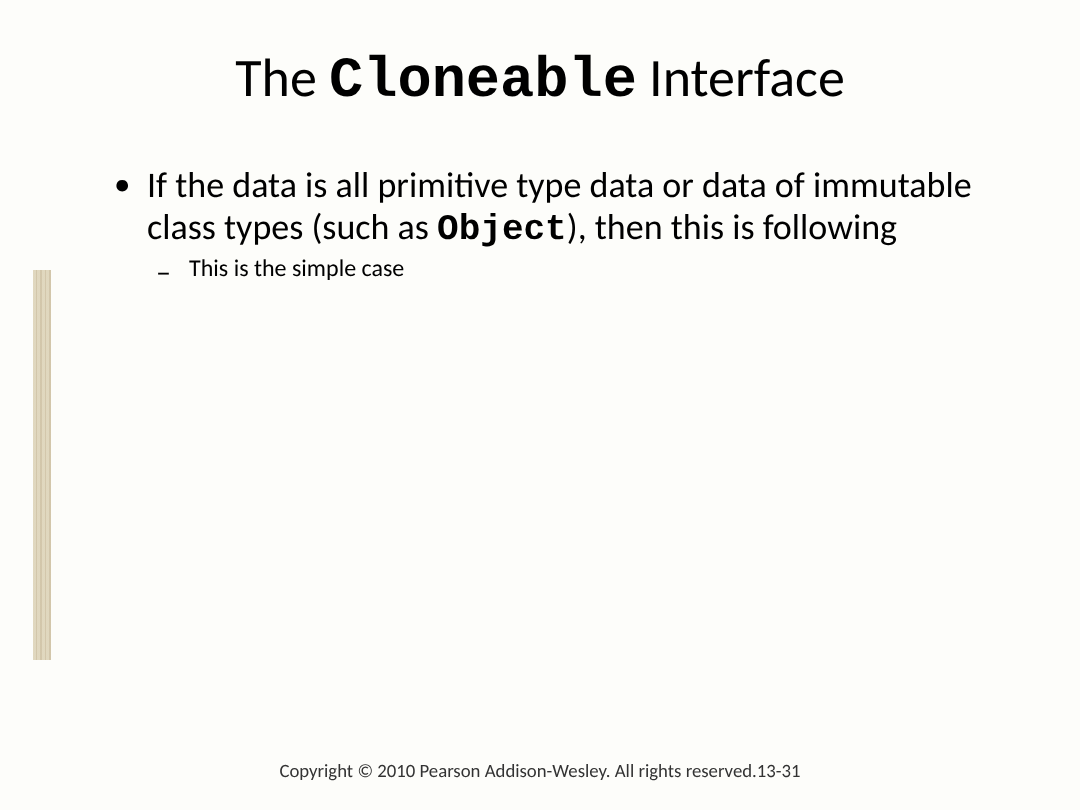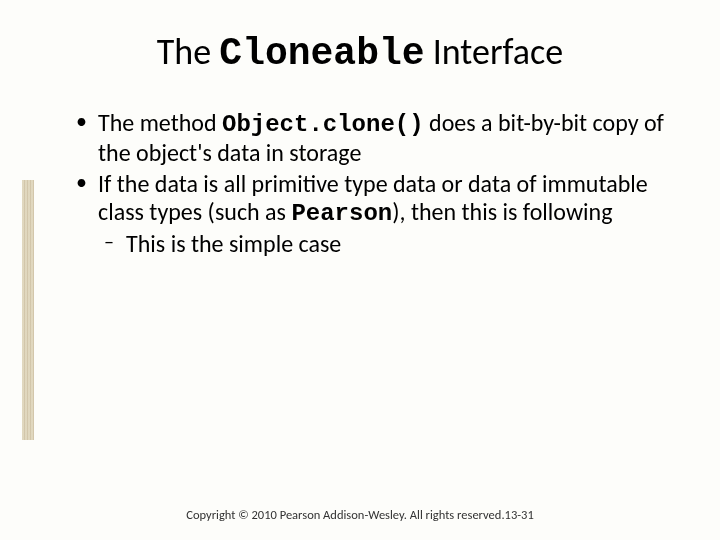--- a/index.html
+++ b/index.html
@@ -66,21 +66,21 @@
   }
   ul.sub {
     list-style: none;
     padding-left: 0;
     margin-top: 2px;
     margin-bottom: 4px;
   }
   ul.sub > li {
     position: relative;
     padding-left: 28px;
-    font-size: 24px;
+    font-size: 16px;
   }
   ul.sub > li::before {
     content: "–";
     position: absolute;
     left: 6px;
     top: 0;
     font-size: 20px;
   }
   .code-inline {
     font-family: 'Courier New', monospace;
@@ -103,24 +103,21 @@
 <div class="slide">
   <div class="side-stripe"></div>
 
   <h1 class="title">
     <span>The </span><span class="code">Cloneable</span><span> Interface</span>
   </h1>
 
   <div class="content">
     <ul class="main">
       <li>
-        <span>The method </span><span class="code-inline">Object.clone()</span><span> does a bit-by-bit copy of the object's data in storage</span>
-      </li>
-      <li>
-        <span>If the data is all primitive type data or data of immutable class types (such as </span><span class="code-inline">Pearson</span><span>), then this is following</span>
+        <span>If the data is all primitive type data or data of immutable class types (such as </span><span class="code-inline">Object</span><span>), then this is following</span>
         <ul class="sub">
           <li>
             <span>This is the simple case</span>
           </li>
         </ul>
       </li>
     </ul>
   </div>
 
   <div class="footer">

